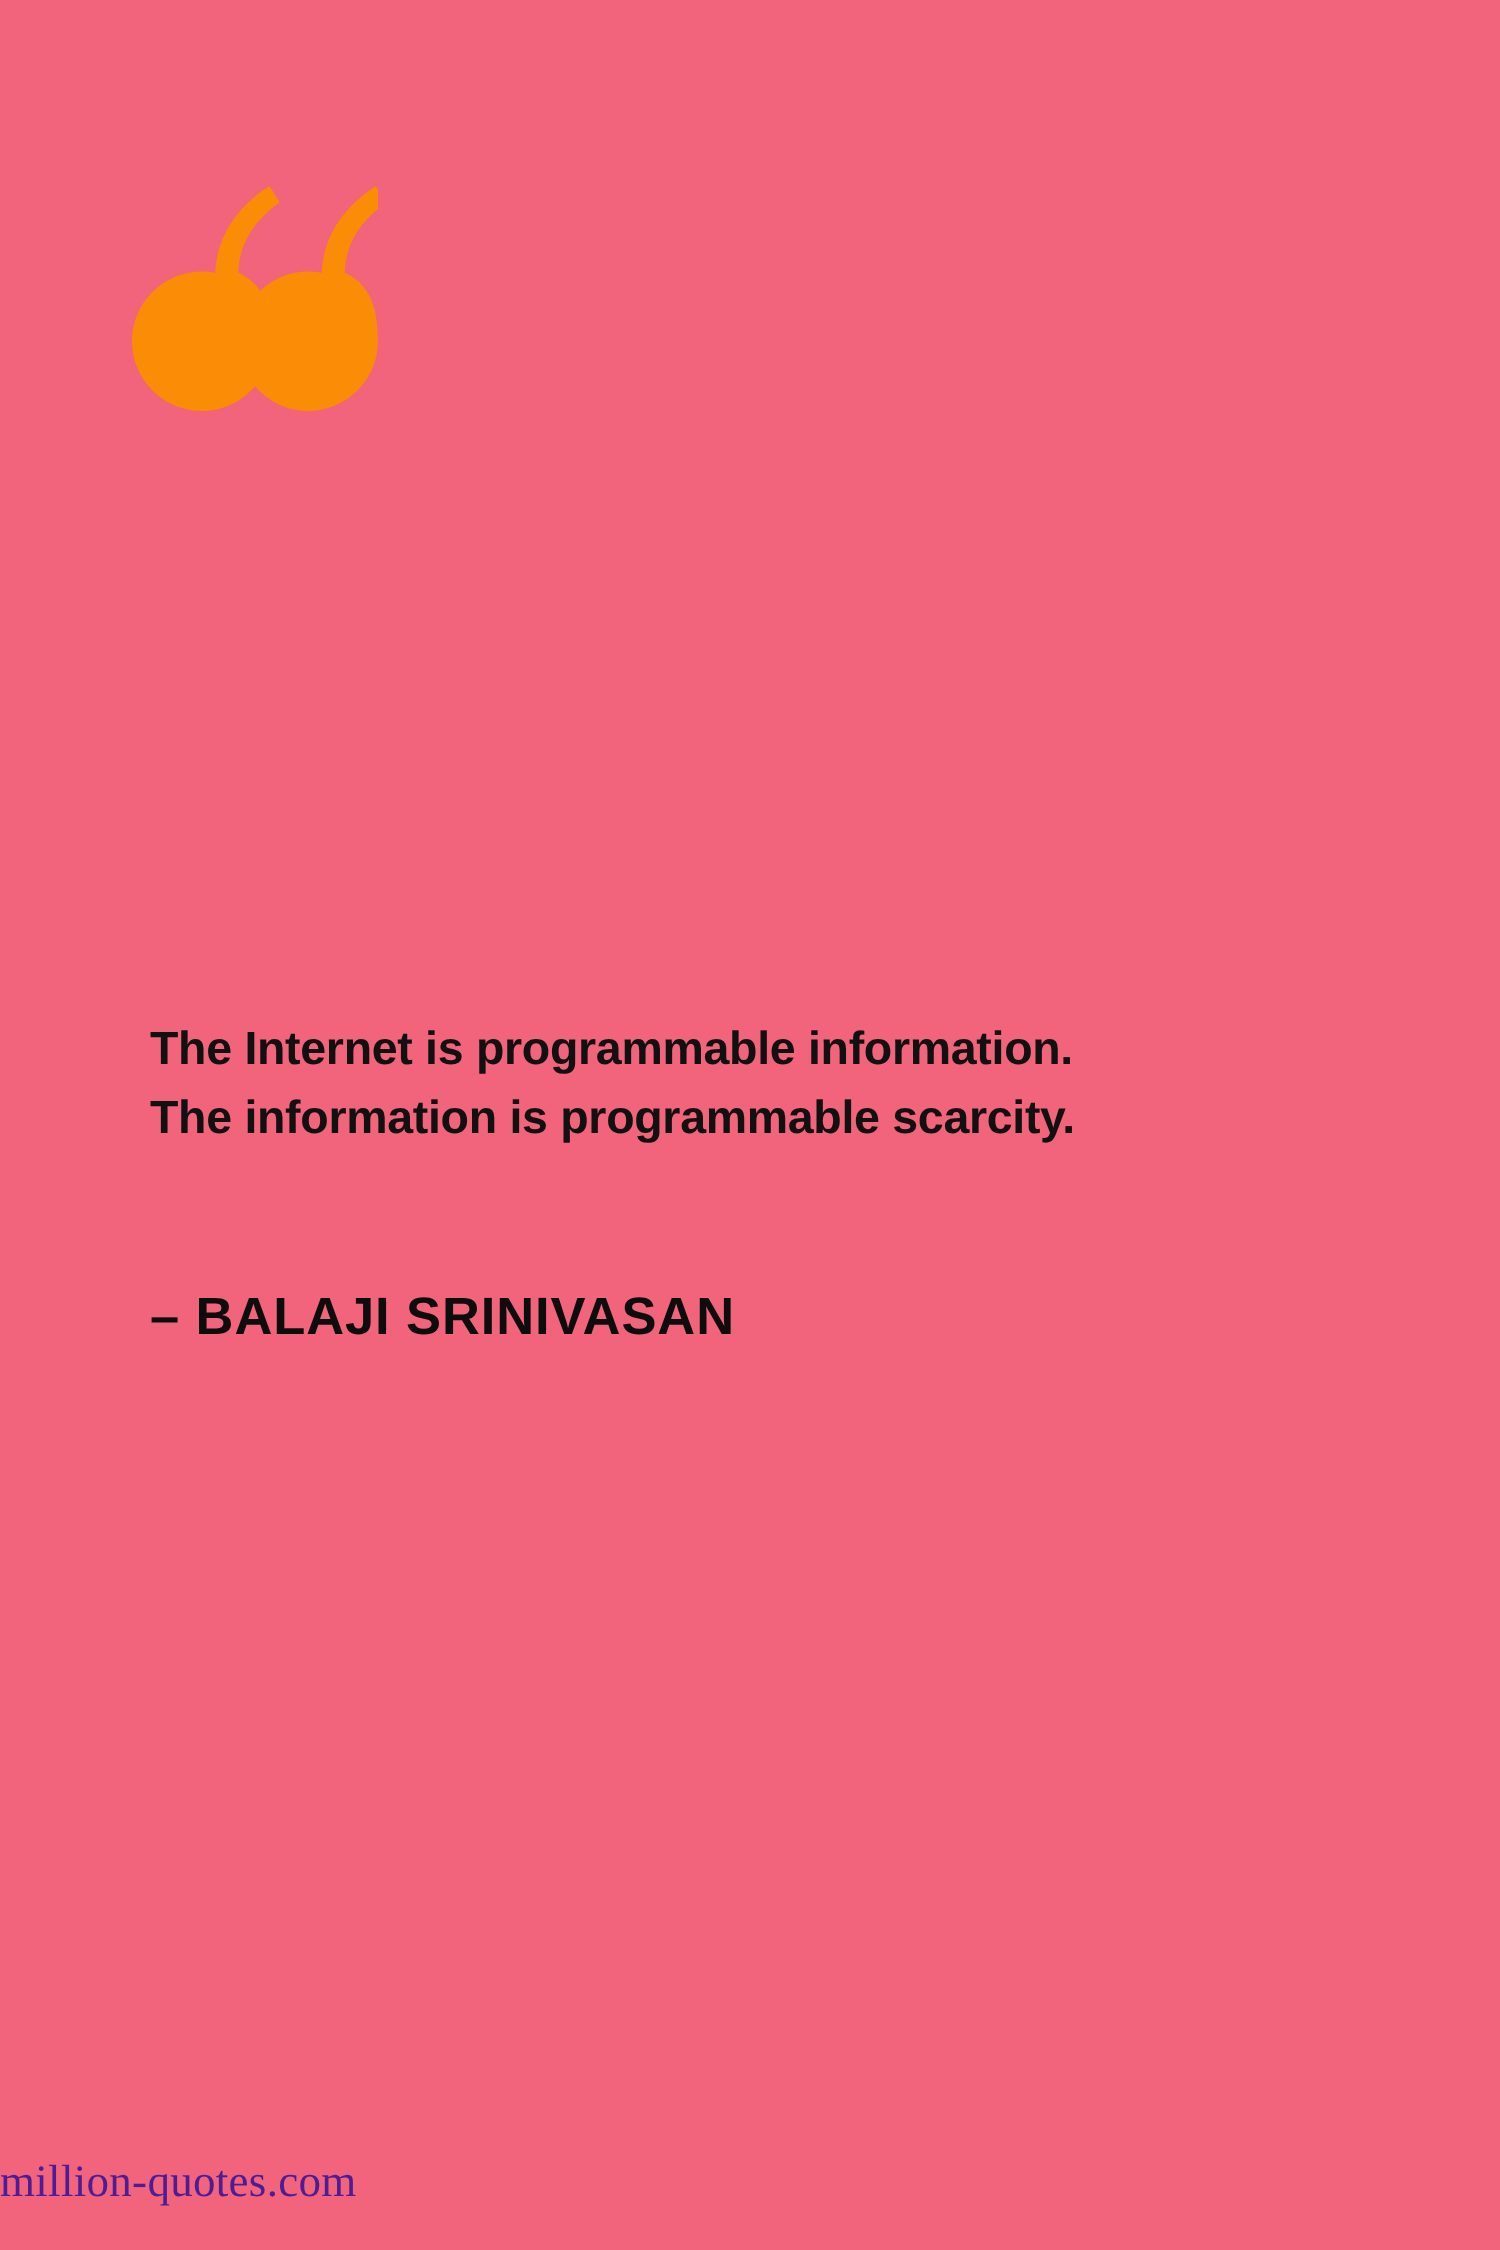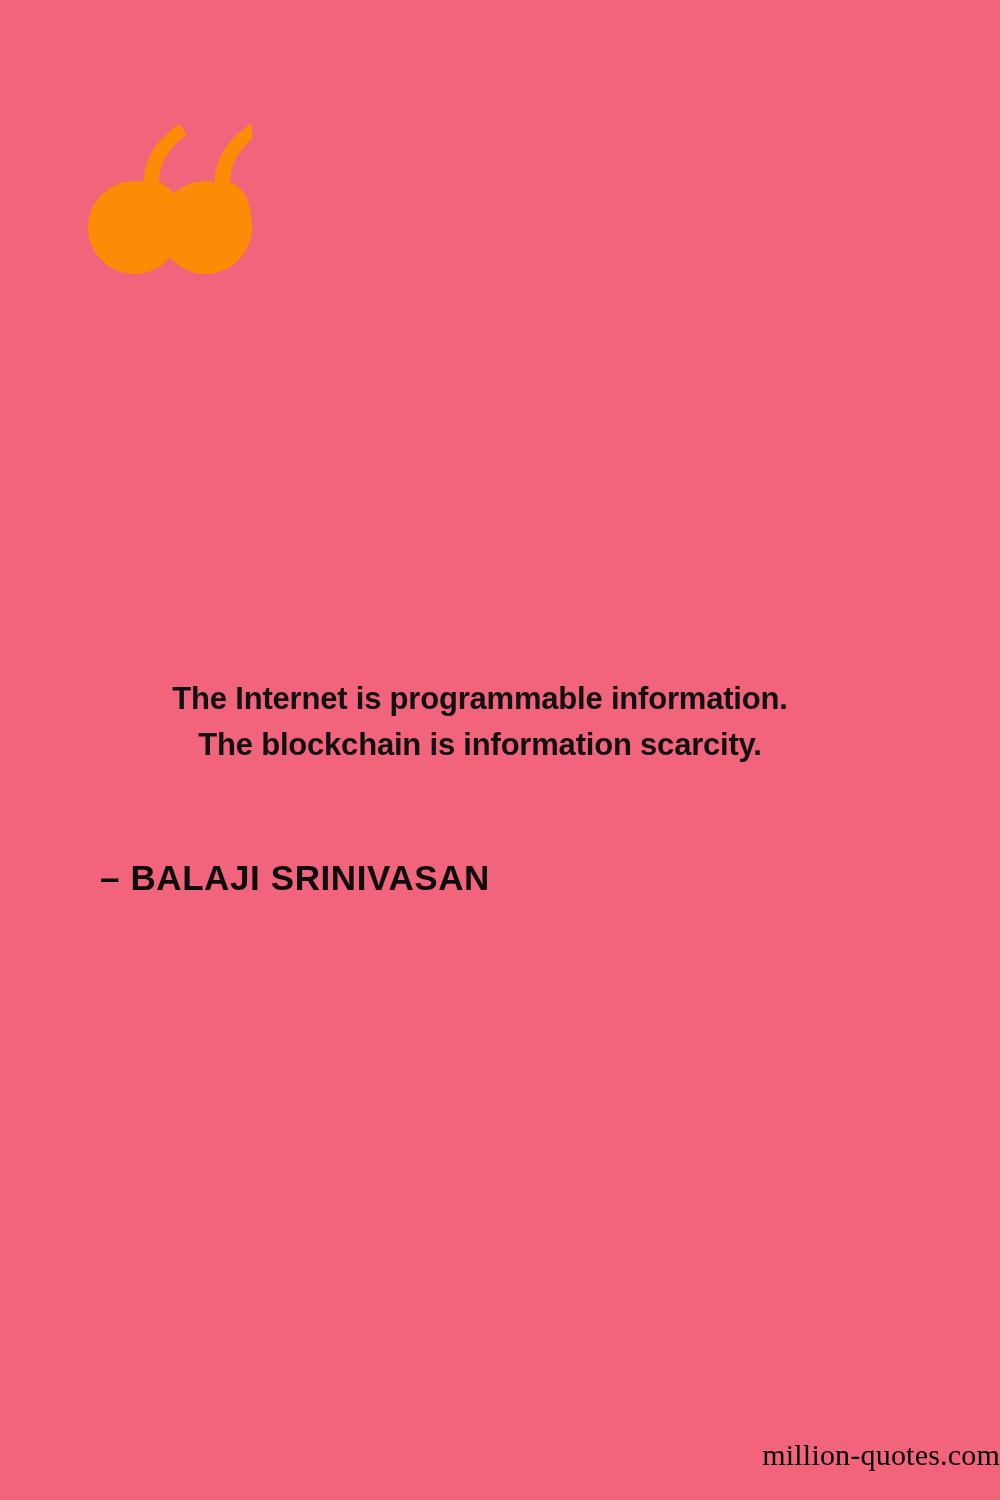--- a/index.html
+++ b/index.html
@@ -44,21 +44,20 @@
     color: #111111;
     font-family: "Liberation Sans", sans-serif;
     font-weight: bold;
     font-size: 31px;
     line-height: 46px;
     letter-spacing: -0.2px;
   }
   #quote-text .quote-line {
     display: block;
     white-space: nowrap;
-    text-align: center;
   }
 
   
   #attribution {
     position: absolute;
     left: 100px;
     top: 858px;
     color: #0d0d0d;
     font-family: "Liberation Sans", sans-serif;
     font-weight: bold;
@@ -66,22 +65,22 @@
     letter-spacing: 0.6px;
     white-space: nowrap;
   }
 
   
   #footer {
     position: absolute;
     left: 0;
     top: 1438px;
     width: 1000px;
-    text-align: right;
-    color: #000000;
+    text-align: left;
+    color: #4c1d95;
     font-family: "Liberation Serif", serif;
     font-weight: normal;
     font-size: 30px;
     letter-spacing: 0.2px;
   }
 </style>
 </head>
 <body>
 
 <div id="quote-card">
@@ -90,20 +89,20 @@
     <svg viewBox="0 0 164 150" xmlns="http://www.w3.org/2000/svg" aria-hidden="true">
       <g fill="#FA8C06">
         <path d="M46.5 150 C20.9 150 0 129.1 0 103.5 C0 77.9 20.9 57 46.5 57 C49.6 57 52.6 57.3 55.5 57.9 C56.2 37.5 66.2 18.6 86.5 3.3 L91.6 0 L98.5 10.8 L94.2 14.2 C79.2 26.2 71.4 40.6 70.9 57.6 C86.1 64.9 93 78.3 93 103.5 C93 129.1 72.1 150 46.5 150 Z"></path>
         <path d="M117.5 150 C91.9 150 71 129.1 71 103.5 C71 77.9 91.9 57 117.5 57 C120.6 57 123.6 57.3 126.5 57.9 C127.2 37.5 137.2 18.6 157.5 3.3 L162.6 0 L169.5 10.8 L165.2 14.2 C150.2 26.2 142.4 40.6 141.9 57.6 C157.1 64.9 164 78.3 164 103.5 C164 129.1 143.1 150 117.5 150 Z"></path>
       </g>
     </svg>
   </div>
 
   <div id="quote-text">
     <span class="quote-line">The Internet is programmable information.</span>
-    <span class="quote-line">The blockchain is information scarcity.</span>
+    <span class="quote-line">The information is programmable scarcity.</span>
   </div>
 
   <div id="attribution">– BALAJI SRINIVASAN</div>
 
   <div id="footer">million-quotes.com</div>
 
 </div>
 
 </body></html>

